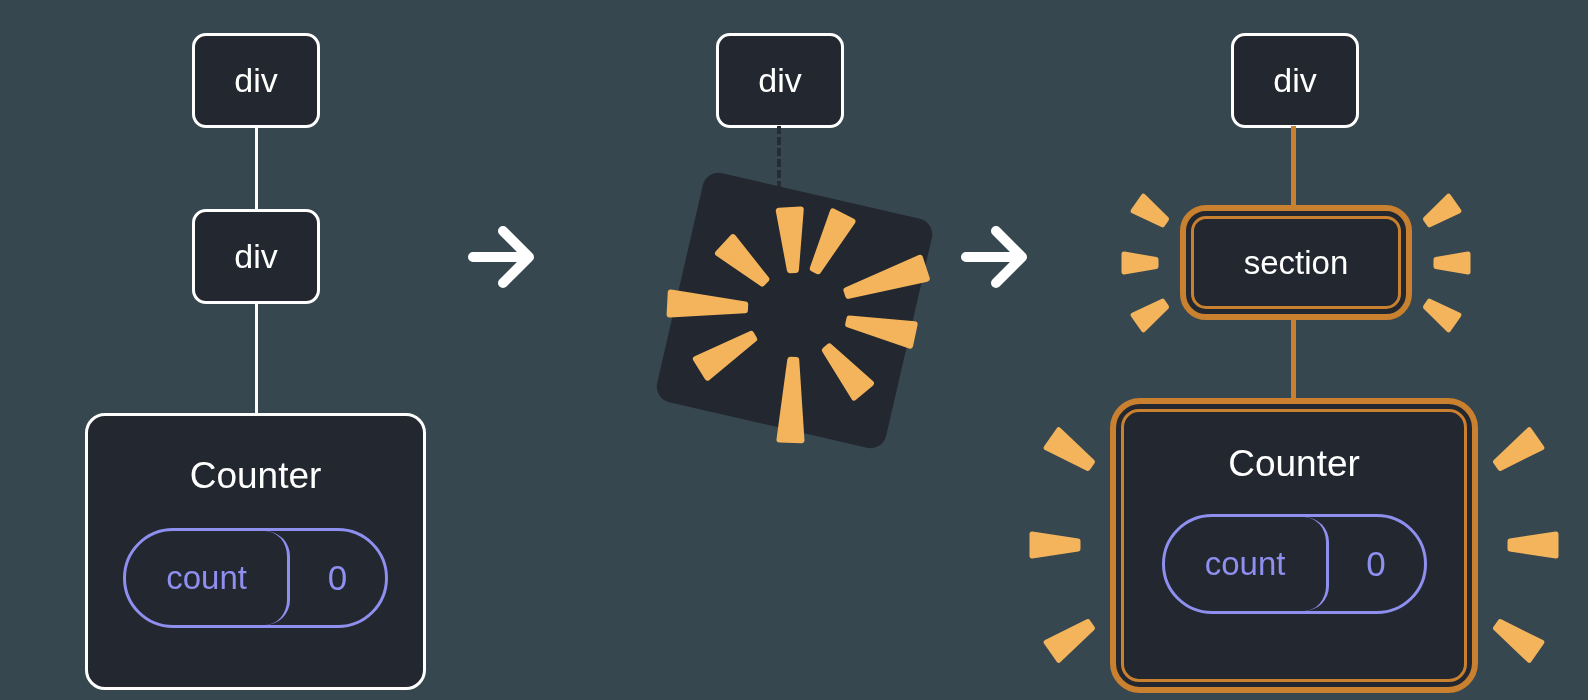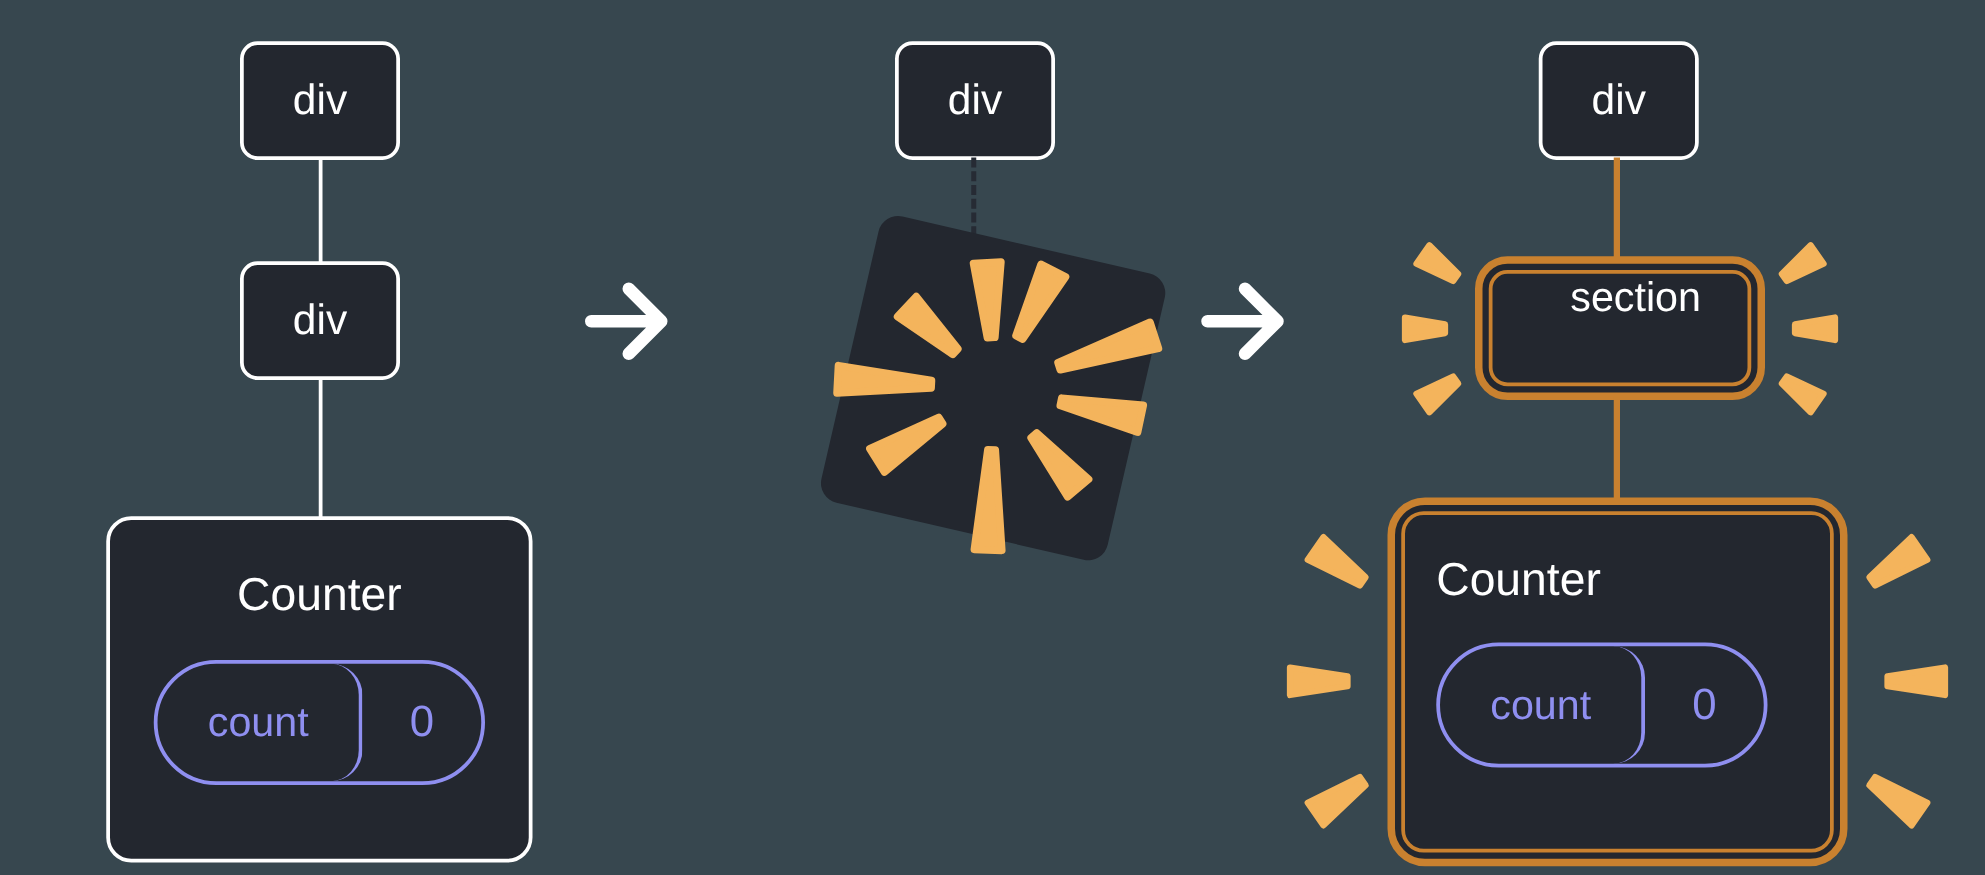--- a/index.html
+++ b/index.html
@@ -63,23 +63,22 @@
     padding:5px;
     background:var(--card);
     box-sizing:border-box;
   }
   .hl-inner{
     width:100%;height:100%;
     border:3px solid var(--highlight);
     border-radius:15px;
     background:var(--card);
     box-sizing:border-box;
-    display:flex;justify-content:center;
+    display:flex;align-items:center;justify-content:center;
     color:var(--text);
-    padding-left:25px;
   }
   .hl-inner.column{
     flex-direction:column;justify-content:flex-start;
     padding-top:30px;gap:28px;
   }
   .section-label{font-size:33px;font-weight:500;color:var(--text);}
   .poof-square{
     position:absolute;
     left:677px;top:193px;width:235px;height:235px;
     background:var(--card);

